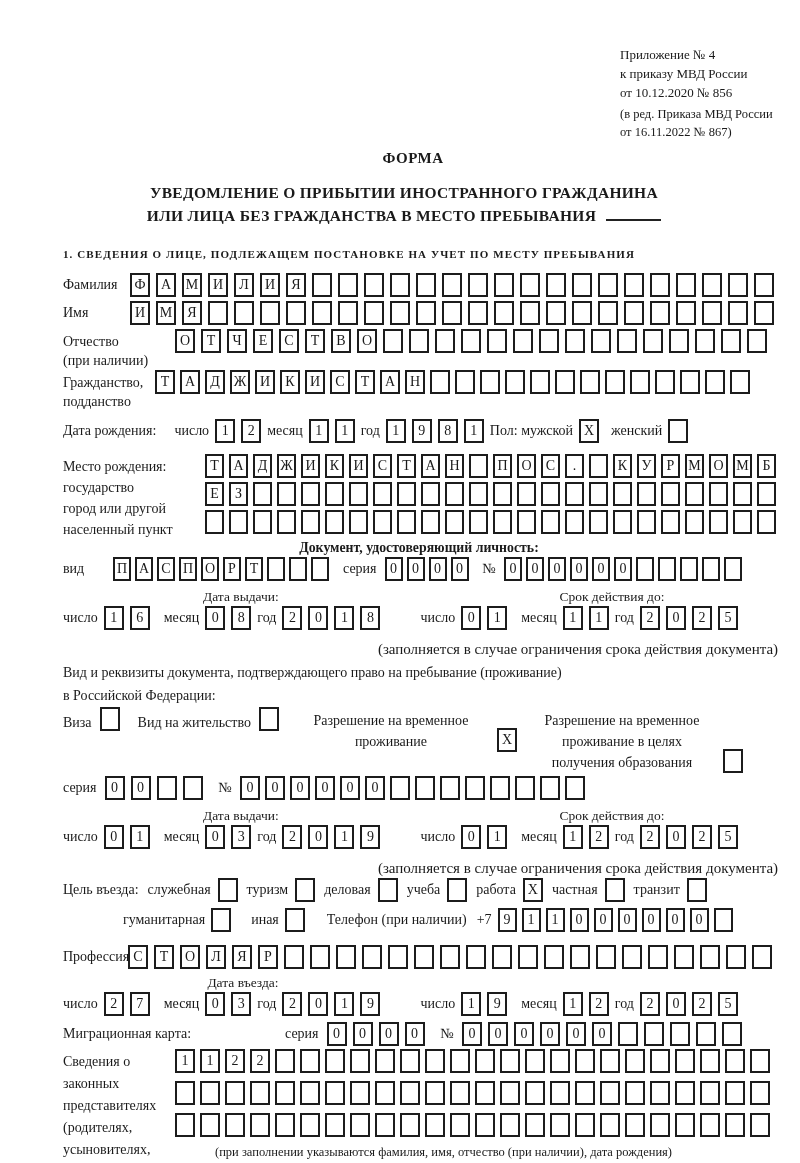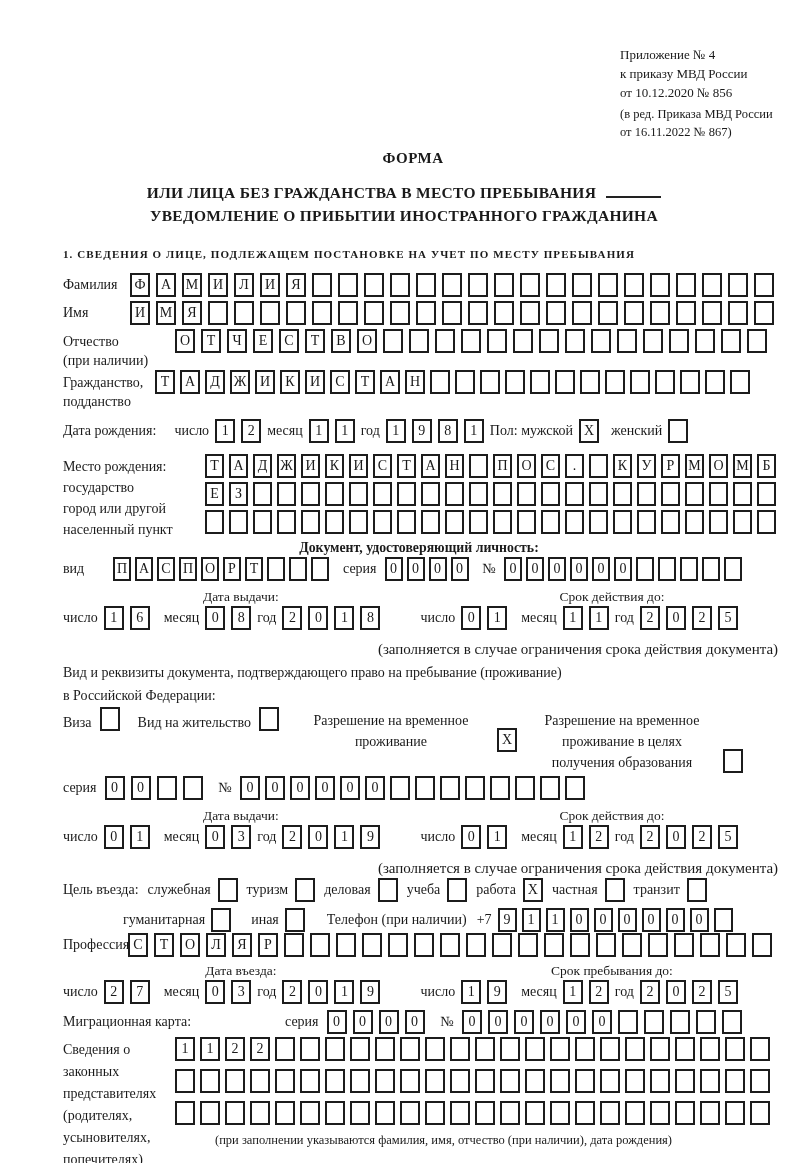--- a/index.html
+++ b/index.html
@@ -90,21 +90,21 @@
   .row-goal .g { display:flex; align-items:center; margin-left:9px; }
   .row-goal .g:first-child { margin-left:0; }
   .row-goal .g .cb { margin-left:7px; }
 
   .row-phone { margin-top:6px; margin-left:60px; display:flex; align-items:center; }
   .row-phone .cb { margin-left:6px; }
   .row-phone .ph-lbl { margin-left:22px; }
   .row-phone .pref { margin-left:10px; margin-right:6px; }
   .row-phone .g2 { margin-left:20px; }
 
-  .row-prof { margin-top:1px;text-align:right; }
+  .row-prof { margin-top:13px;text-align:right; }
 
   .row-mig { margin-top:6px; display:flex; align-items:center; }
   .row-mig .mlabel { width:170px; flex:0 0 auto; }
   .row-mig .inlbl0 { margin-left:52px; margin-right:8px; }
 
   .guard { margin-top:3px; }
   .guard-labels { width:112px; flex:0 0 auto; line-height:22px; padding-top:2px; }
   .guard-rows .boxes { margin-bottom:8px; }
   .gnote { margin-left:40px; margin-top:2px; font-size:12.5px; }
 </style>
@@ -118,22 +118,22 @@
     <div>к приказу МВД России</div>
     <div>от 10.12.2020 № 856</div>
     <div class="rev">
       <div>(в ред. Приказа МВД России</div>
       <div>от 16.11.2022 № 867)</div>
     </div>
   </div>
   <div class="forma">ФОРМА</div>
 
   <div class="title">
+    <div>УВЕДОМЛЕНИЕ О ПРИБЫТИИ ИНОСТРАННОГО ГРАЖДАНИНА</div>
     <div><span>ИЛИ ЛИЦА БЕЗ ГРАЖДАНСТВА В МЕСТО ПРЕБЫВАНИЯ</span><span class="uline"></span></div>
-    <div>УВЕДОМЛЕНИЕ О ПРИБЫТИИ ИНОСТРАННОГО ГРАЖДАНИНА</div>
   </div>
 
   <div class="sec1">1. СВЕДЕНИЯ О ЛИЦЕ, ПОДЛЕЖАЩЕМ ПОСТАНОВКЕ НА УЧЕТ ПО МЕСТУ ПРЕБЫВАНИЯ</div>
 
   <div class="frow row-surname">
     <span class="lbl w-surname">Фамилия</span>
     <span class="boxes">
         <span class="cbox">Ф</span>
         <span class="cbox">А</span>
         <span class="cbox">М</span>
@@ -647,21 +647,20 @@
         <span class="cbox"></span>
         <span class="cbox"></span>
         <span class="cbox"></span>
         <span class="cbox"></span>
         <span class="cbox"></span>
       </span>
   </div>
 
   <div class="dlabels" style="margin-top:6px;">
     <span class="dl1">Дата въезда:</span>
-    <span class="dl2">Срок пребывания до:</span>
   </div>
   <div class="drow">
     <span class="dg">
       <span class="dlab">число</span>
       <span class="boxes">
           <span class="cbox">2</span>
           <span class="cbox">7</span>
         </span>
       <span class="sp"></span>
       <span class="dlab">месяц</span>

